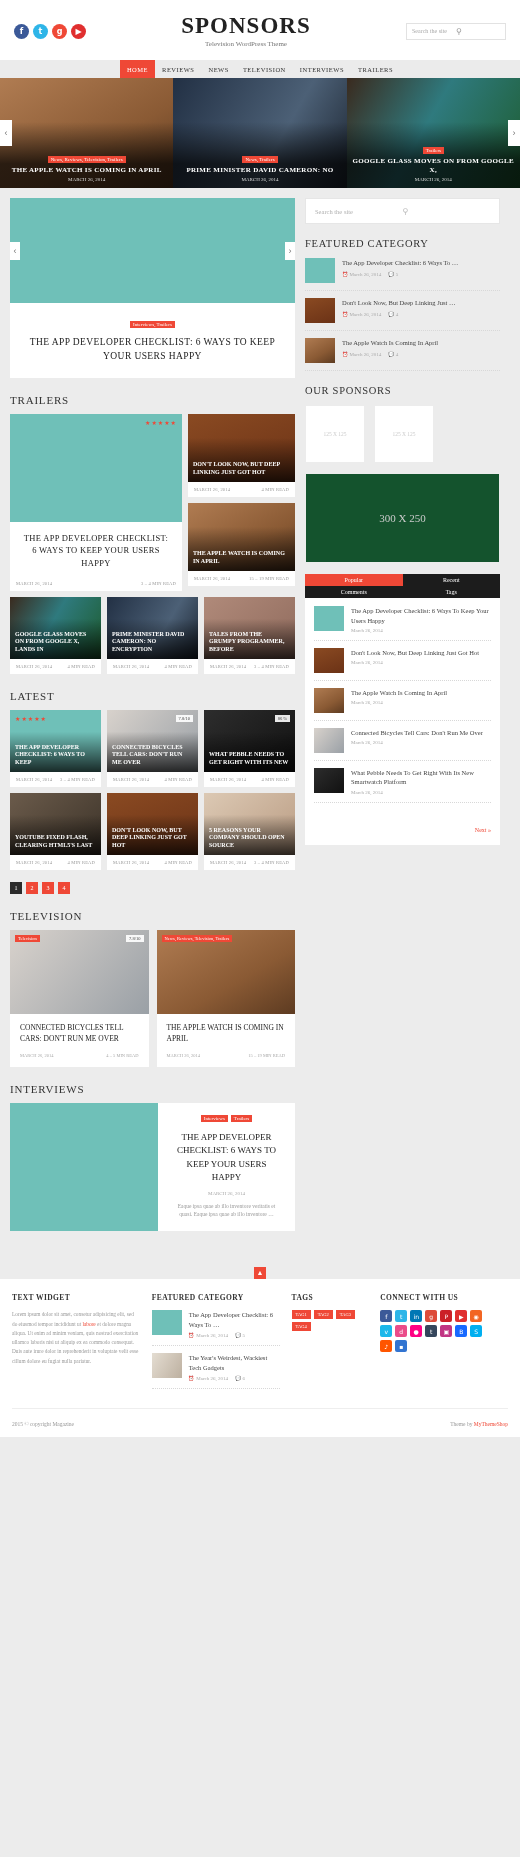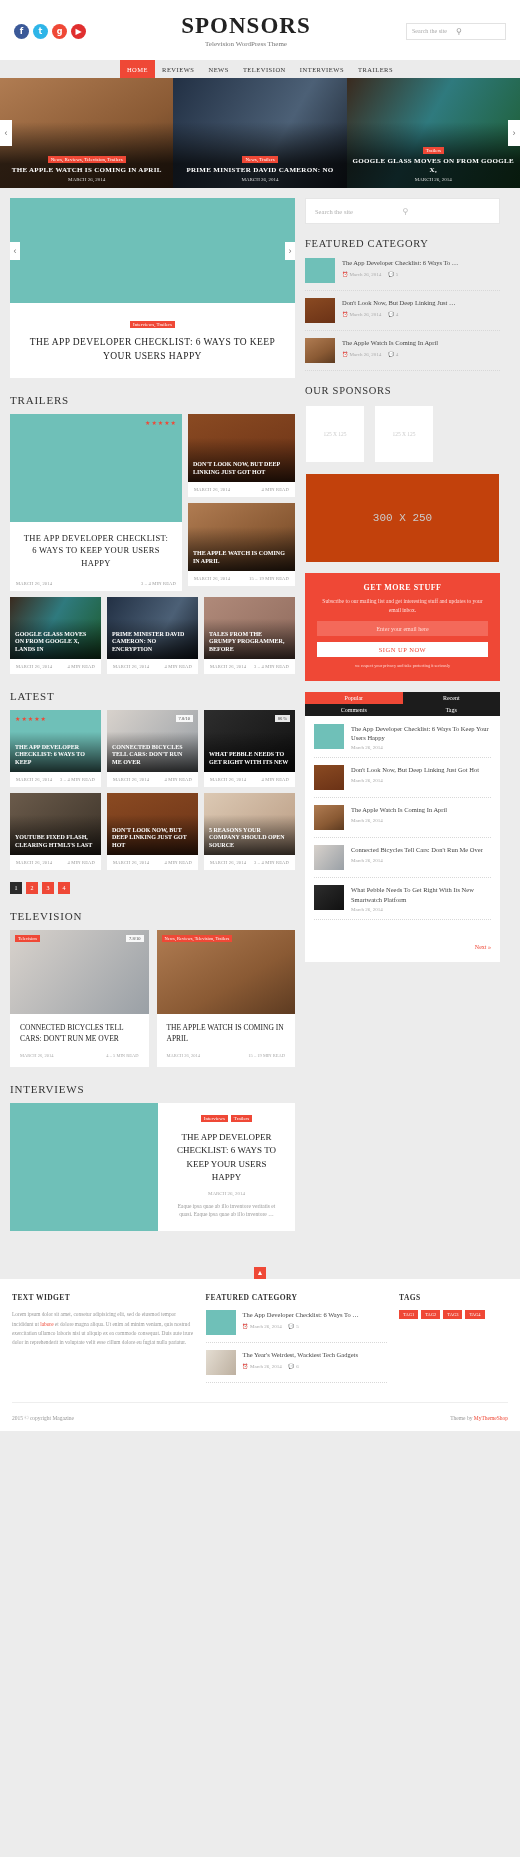--- a/index.html
+++ b/index.html
@@ -115,22 +115,22 @@
   .s-item .th { width:30px; height:25px; flex:none; }
   .s-item .tx { flex:1; }
   .s-item .tx a { font-family:"Liberation Serif",serif; font-size:6.5px; color:#444;
      line-height:1.45; display:block; text-decoration:none; }
   .s-item .mt { font-family:"Liberation Serif",serif; font-size:5px; color:#aaa; margin-top:3px;
      display:flex; gap:7px; }
   .sponsors { display:flex; gap:9px; }
   .sp-box { width:60px; height:58px; background:#fff; display:flex; align-items:center;
      justify-content:center; font-family:"Liberation Serif",serif; font-size:5.5px; color:#ccc;
      border:1px solid #ececec; }
-  .ad300 { height:90px; background:#c2410c; display:flex; align-items:center; justify-content:center;
-     font-family:Liberation Mono, monospace; font-size:11px; color:#ccc; margin-top:10px;
+  .ad300 { height:90px; background:#14532d; display:flex; align-items:center; justify-content:center;
+     font-family:Liberation Serif, serif; font-size:11px; color:#ccc; margin-top:10px;
      border:1px solid #ececec; }
   .sub { background:#ef4836; padding:10px 12px 11px; text-align:center; margin-top:10px; }
   .sub h4 { font-family:"Liberation Serif",serif; font-size:8px; color:#fff; letter-spacing:.5px;
      text-transform:uppercase; font-weight:bold; }
   .sub p { font-family:"Liberation Serif",serif; font-size:5.5px; color:#ffdedb; line-height:1.55;
      margin-top:5px; }
   .sub .inp { background:#f4695a; height:15px; display:flex; align-items:center;
      justify-content:center; font-family:"Liberation Serif",serif; font-size:6px; color:#ffd9d4;
      margin-top:7px; }
   .sub .btn { background:#fff; height:15px; display:flex; align-items:center; justify-content:center;
@@ -527,27 +527,20 @@
         </div>
 
     <div class="s-title">OUR SPONSORS</div>
     <div class="sponsors" id="sponsors">
           <div class="sp-box">125 X 125</div>
           <div class="sp-box">125 X 125</div>
         </div>
 
     <div class="ad300">300 X 250</div>
 
-    <div class="sub">
-      <h4>GET MORE STUFF</h4>
-      <p>Subscribe to our mailing list and get interesting stuff and updates to your email inbox.</p>
-      <div class="inp">Enter your email here</div>
-      <div class="btn">SIGN UP NOW</div>
-      <div class="fine">we respect your privacy and take protecting it seriously</div>
-    </div>
 
     <div class="tabs" id="tabs">
           <div class="on">Popular</div>
           <div class="">Recent</div>
           <div class="">Comments</div>
           <div class="">Tags</div>
         </div>
     <div class="tabpanel" id="tabpanel">
           <div class="s-item">
    <div class="th art-phones"></div>
@@ -638,18 +631,39 @@
     </div>
     <div class="fcol" style="flex:.6;">
       <h5>TAGS</h5>
       <div class="tagbox" id="tags">
           <span>TAG1</span>
           <span>TAG2</span>
           <span>TAG3</span>
           <span>TAG4</span>
         </div>
     </div>
+    <div class="fcol">
+      <h5>CONNECT WITH US</h5>
+      <div class="socgrid" id="socgrid">
+          <i style="background:#3b5998">f</i>
+          <i style="background:#2eb5e8">t</i>
+          <i style="background:#0077b5">in</i>
+          <i style="background:#dd4b39">g</i>
+          <i style="background:#cb2027">P</i>
+          <i style="background:#e02f2f">▶</i>
+          <i style="background:#f26522">◉</i>
+          <i style="background:#1ab7ea">v</i>
+          <i style="background:#ea4c89">d</i>
+          <i style="background:#ff0084">●</i>
+          <i style="background:#35465c">t</i>
+          <i style="background:#c13584">▣</i>
+          <i style="background:#1769ff">B</i>
+          <i style="background:#00aff0">S</i>
+          <i style="background:#ff5500">♪</i>
+          <i style="background:#3274d1">▪</i>
+        </div>
+    </div>
   </div>
   <div class="copy">
     <span>2015 © copyright Magazine</span>
     <span><span>Theme by </span><a href="#">MyThemeShop</a></span>
   </div>
 </footer>
 
 </body></html>

